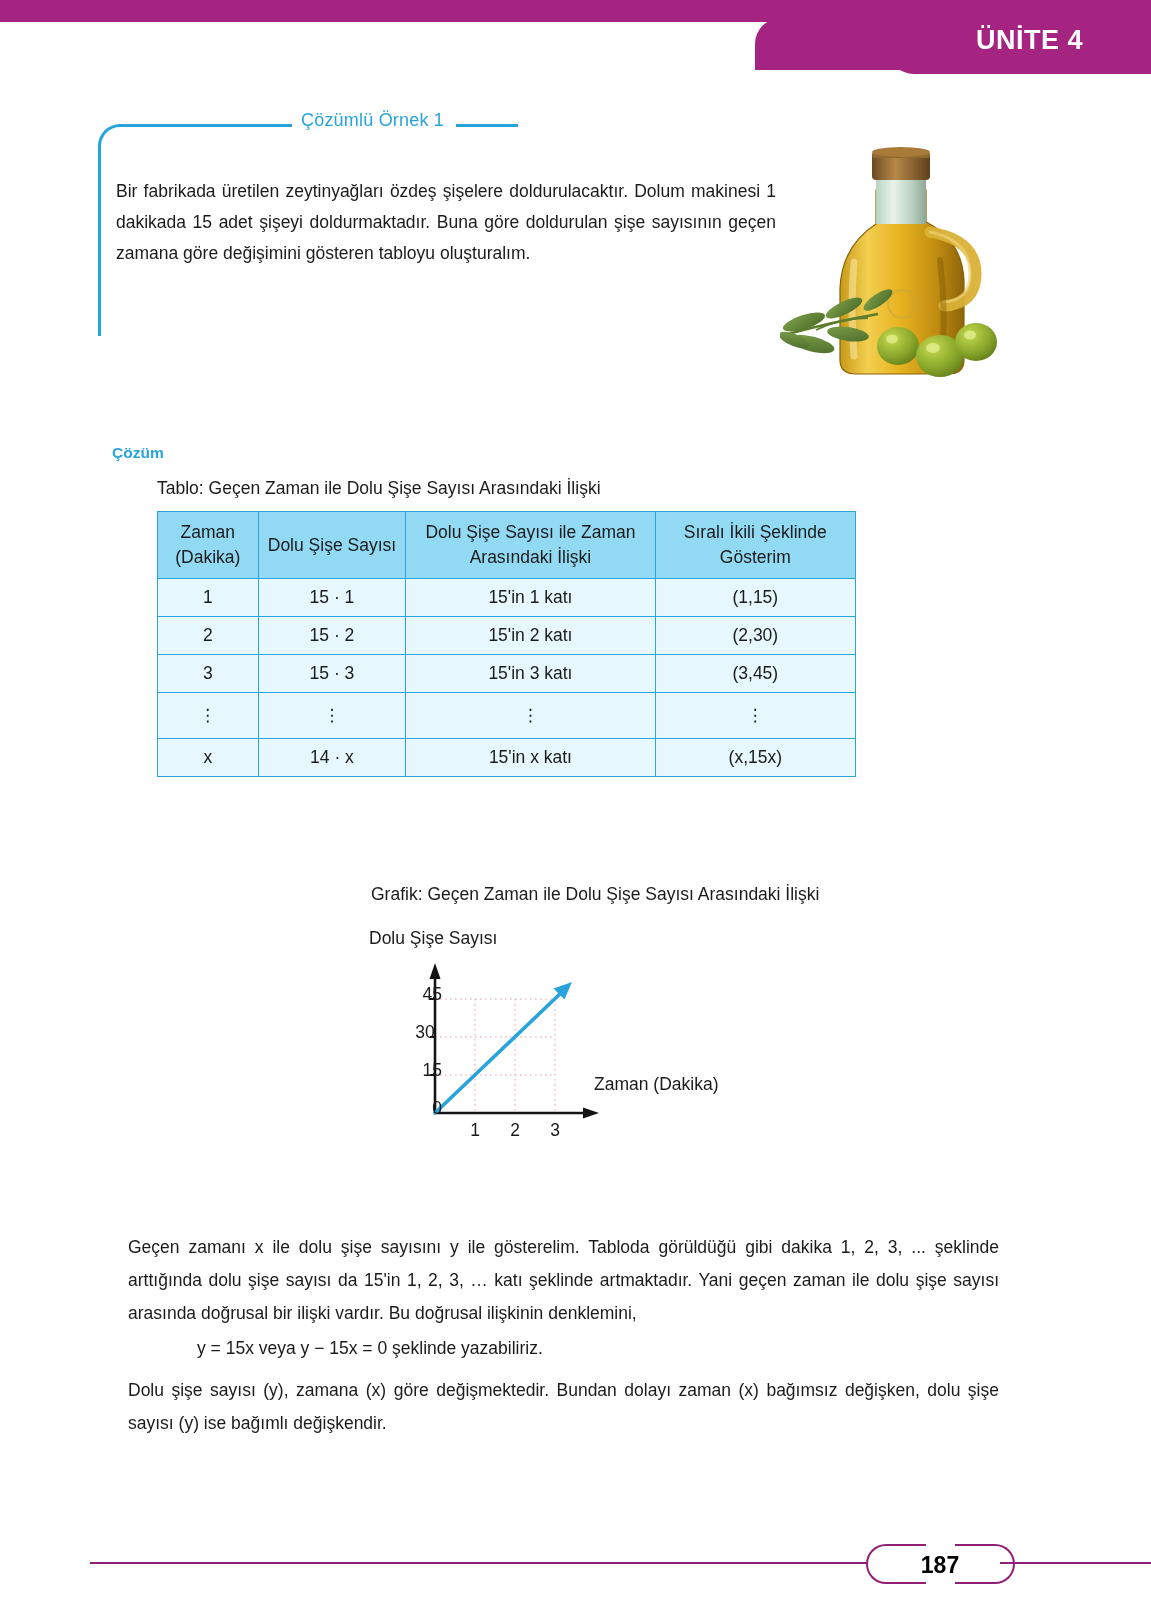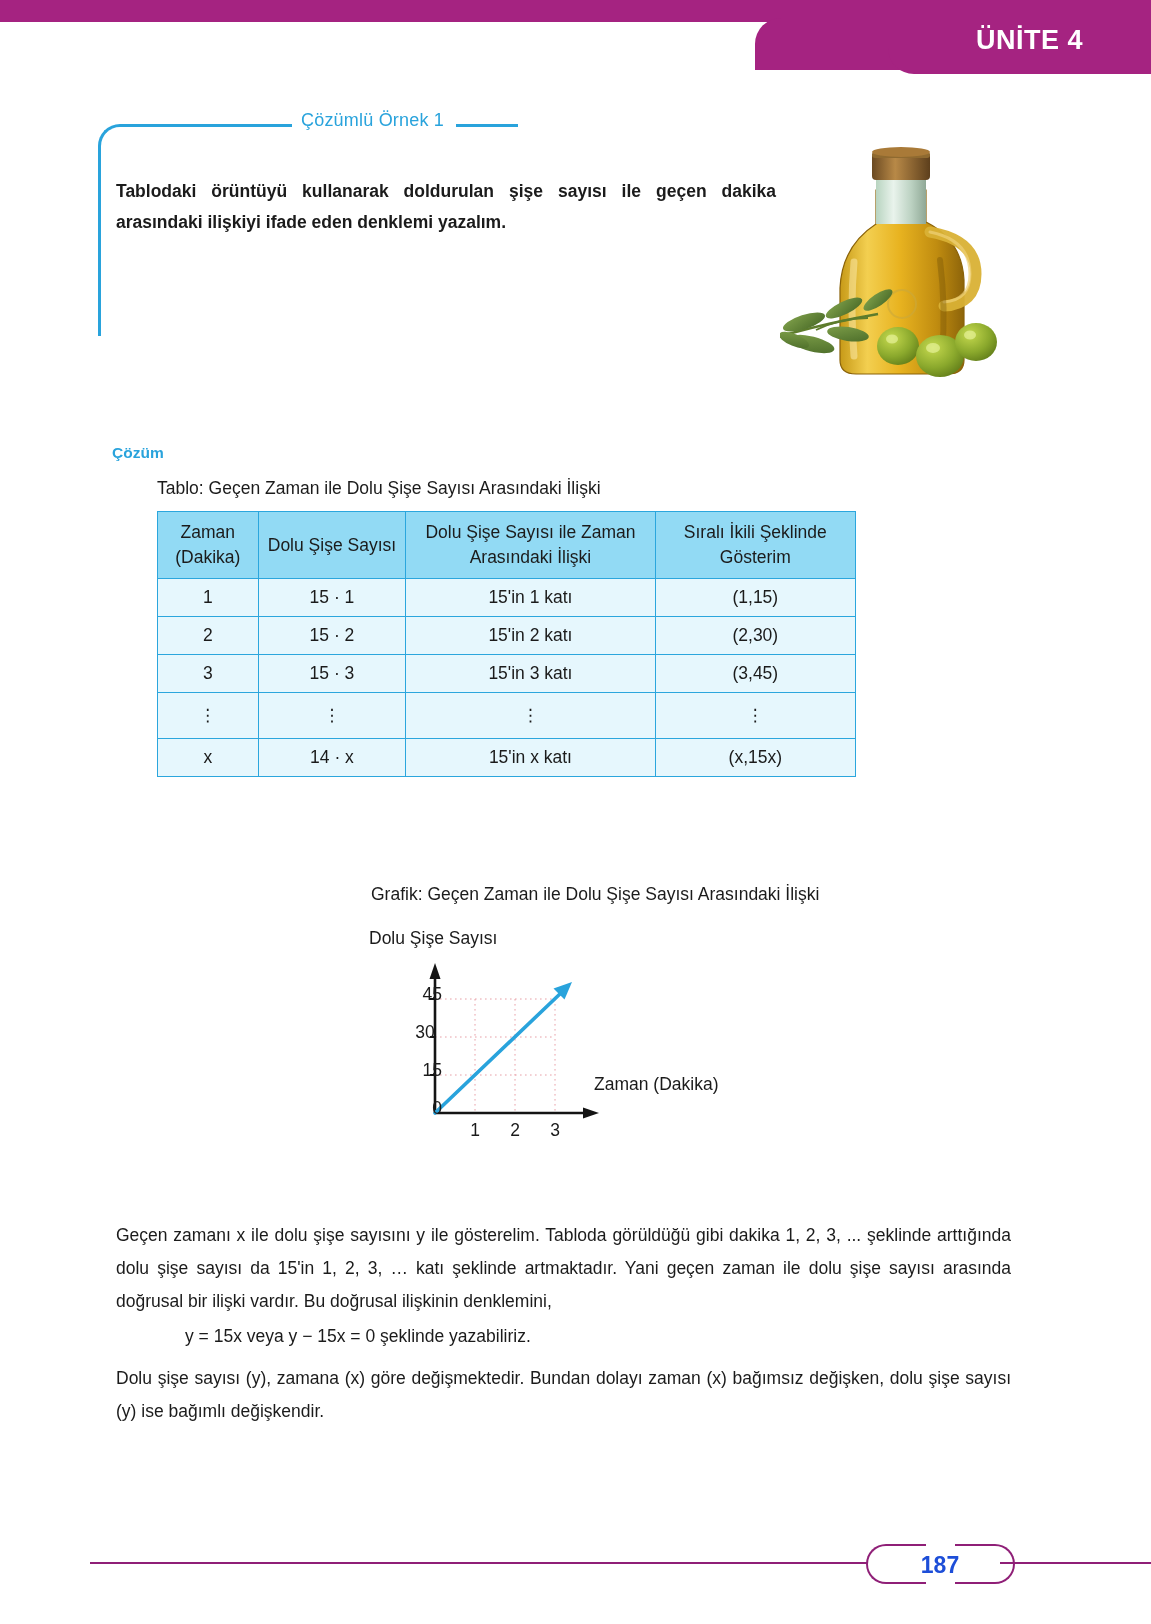--- a/index.html
+++ b/index.html
@@ -230,21 +230,21 @@
 
   
   .prose {
     position: absolute;
     left: 116px;
     width: 895px;
     font-size: 17.5px;
     line-height: 33px;
     text-align: justify;
   }
-  .prose p { margin: 0; }
+  .prose p { margin: 12px; }
   .p1 { top: 1219px; }
   .eq  { top: 1320px; left: 185px; width: 700px; text-align: left; }
   .p2 { top: 1362px; }
 
   
   .footer {
     position: absolute;
     top: 1534px;
     left: 0;
     width: 1151px;
@@ -293,21 +293,21 @@
     box-sizing: border-box;
   }
   .footer .page-no {
     position: absolute;
     top: 18px;
     left: 905px;
     width: 70px;
     text-align: center;
     font-size: 23px;
     font-weight: bold;
-    color: #1d4ed8;
+    color: #000000;
   }
 </style>
 </head>
 <body>
 
 <div class="unit-banner">
   <div class="band"></div>
   <div class="tab"></div>
   <div class="tab2"></div>
 </div>
@@ -317,21 +317,21 @@
   <div class="ex-head">
     <div class="ex-corner"></div>
     <div class="rule-left"></div>
     <div class="ex-label">Çözümlü Örnek 1</div>
     <div class="rule-right"></div>
     <div class="ex-stem"></div>
   </div>
 </div>
 
 <div class="ex-body">
-  <p class="bold">Tablodaki örüntüyü kullanarak doldurulan şişe sayısı ile geçen dakika arasındaki ilişkiyi ifade eden denklemi yazalım.</p>
+  <p>Bir fabrikada üretilen zeytinyağları özdeş şişelere doldurulacaktır. Dolum makinesi 1 dakikada 15 adet şişeyi doldurmaktadır. Buna göre doldurulan şişe sayısının geçen zamana göre değişimini gösteren tabloyu oluşturalım.</p>
 </div>
 
 <div class="bottle-art">
   <svg width="225" height="260" viewBox="0 0 225 260" xmlns="http://www.w3.org/2000/svg">
     <defs>
       <linearGradient id="glass" x1="0" y1="0" x2="1" y2="0">
         <stop offset="0%" stop-color="#c79a18"></stop>
         <stop offset="22%" stop-color="#f3cf50"></stop>
         <stop offset="48%" stop-color="#e8b320"></stop>
         <stop offset="78%" stop-color="#c08c10"></stop>

